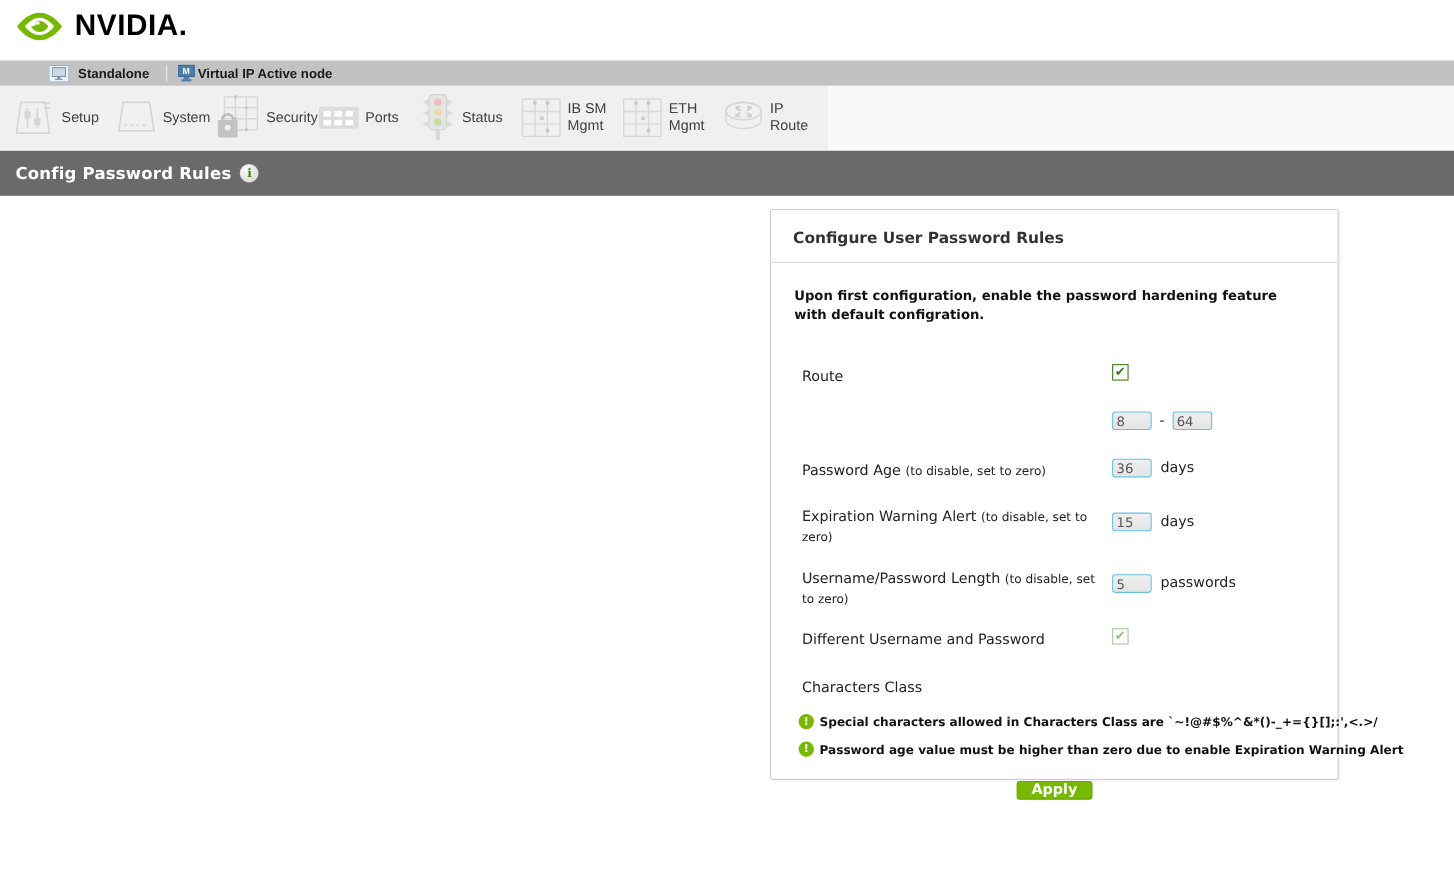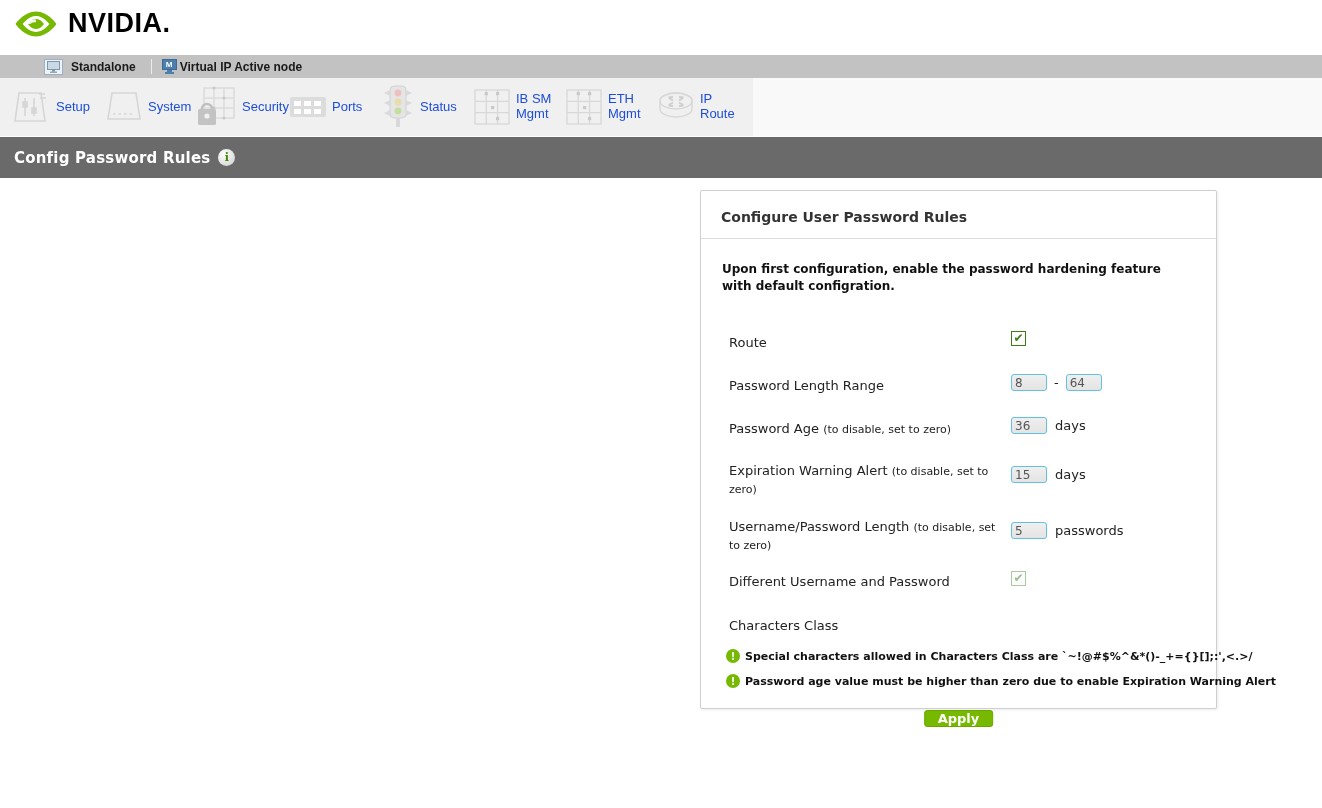--- a/index.html
+++ b/index.html
@@ -20,21 +20,21 @@
   .vip-screen { width:15px; height:11px; background:#4d7fae; border:1px solid #3e6a94; color:#fff; font:bold 8px "Liberation Sans", sans-serif; display:flex; align-items:center; justify-content:center; }
   .vip-wrap { display:flex; flex-direction:column; align-items:center; }
   .vip-stand { width:5px; height:2px; background:#4d7fae; }
   .vip-base { width:9px; height:1.5px; background:#4d7fae; }
 
   
   .toolbar-bg { position:absolute; top:78px; left:0; width:753px; height:58px; background:#f0f0f0; }
   .toolbar-bg-rest { position:absolute; top:78px; left:753px; right:0; height:58px; background:#f9f9f9; }
   .toolbar-items { position:absolute; top:78px; left:12px; height:58px; display:flex; align-items:center; }
   .tool-item { display:flex; align-items:center; width:92px; cursor:pointer; }
-  .tool-label { font-family:"Liberation Sans", sans-serif; font-size:13px; color:#1d4ed8; margin-left:4px; white-space:pre-line; line-height:1.15; }
+  .tool-label { font-family:"Liberation Sans", sans-serif; font-size:13px; color:#404040; margin-left:4px; white-space:pre-line; line-height:1.15; }
 
   
   .page-title-bar { position:absolute; top:137px; left:0; width:100%; height:41px; background:#6a6a6a; display:flex; align-items:center; }
   .page-title { color:#fff; font-weight:bold; font-size:15px; margin-left:14px; letter-spacing:0.2px; }
   .info-icon { width:17px; height:17px; border-radius:50%; background:radial-gradient(circle at 35% 30%, #fdfdfd, #cfcfcf); margin-left:8px; display:flex; align-items:center; justify-content:center; font-family:"DejaVu Serif", serif; font-weight:bold; font-size:11px; color:#3c8a00; cursor:pointer; }
 
   
   .panel { position:absolute; left:700px; top:190px; width:517px; height:519px; background:#fff; border:1px solid #cfcfcf; border-radius:2px; box-shadow:1px 1px 3px rgba(0,0,0,0.08); }
   .panel-title { position:absolute; top:18px; left:20px; font-weight:bold; font-size:14px; color:#333; }
   .panel-divider { position:absolute; top:47px; left:0; width:100%; height:1px; background:#ddd; }
@@ -242,21 +242,20 @@
   <div class="panel-divider"></div>
   <div class="panel-intro">Upon first configuration, enable the password hardening feature with default configration.</div>
 
   <div class="row-label" style="top:143px;">Route</div>
   <div class="ctrl" style="top:140px;">
     <span class="checkbox">
         <span class="check-glyph">✔</span>
       </span>
   </div>
 
-  <div class="row-label" style="top:186px;">Password Length Range</div>
   <div class="ctrl" style="top:183px;">
     <input class="num-input" value="8" style="">
     <span class="sep">-</span>
     <input class="num-input" value="64" style="">
   </div>
 
   <div class="row-label" style="top:229px;">
     <span>Password Age</span> <span class="row-hint">(to disable, set to zero)</span>
   </div>
   <div class="ctrl" style="top:226px;">

